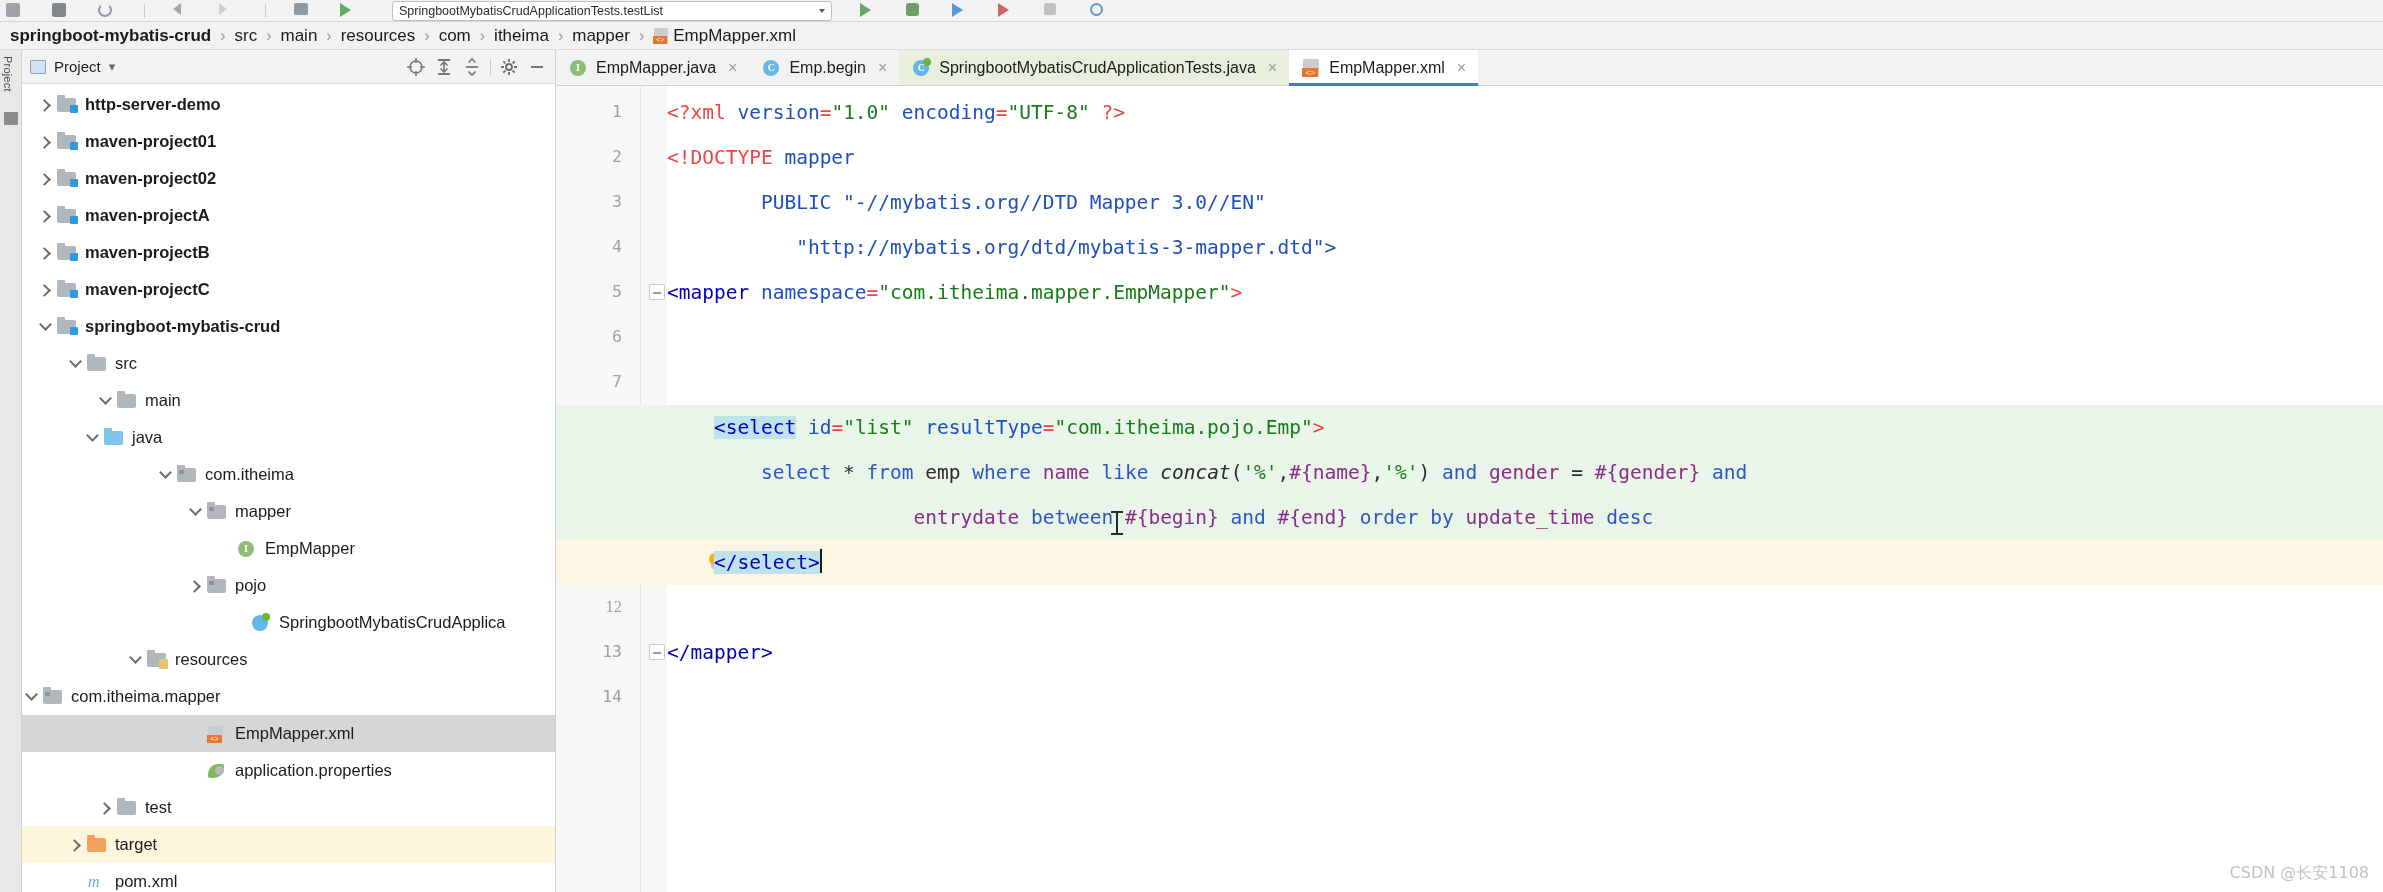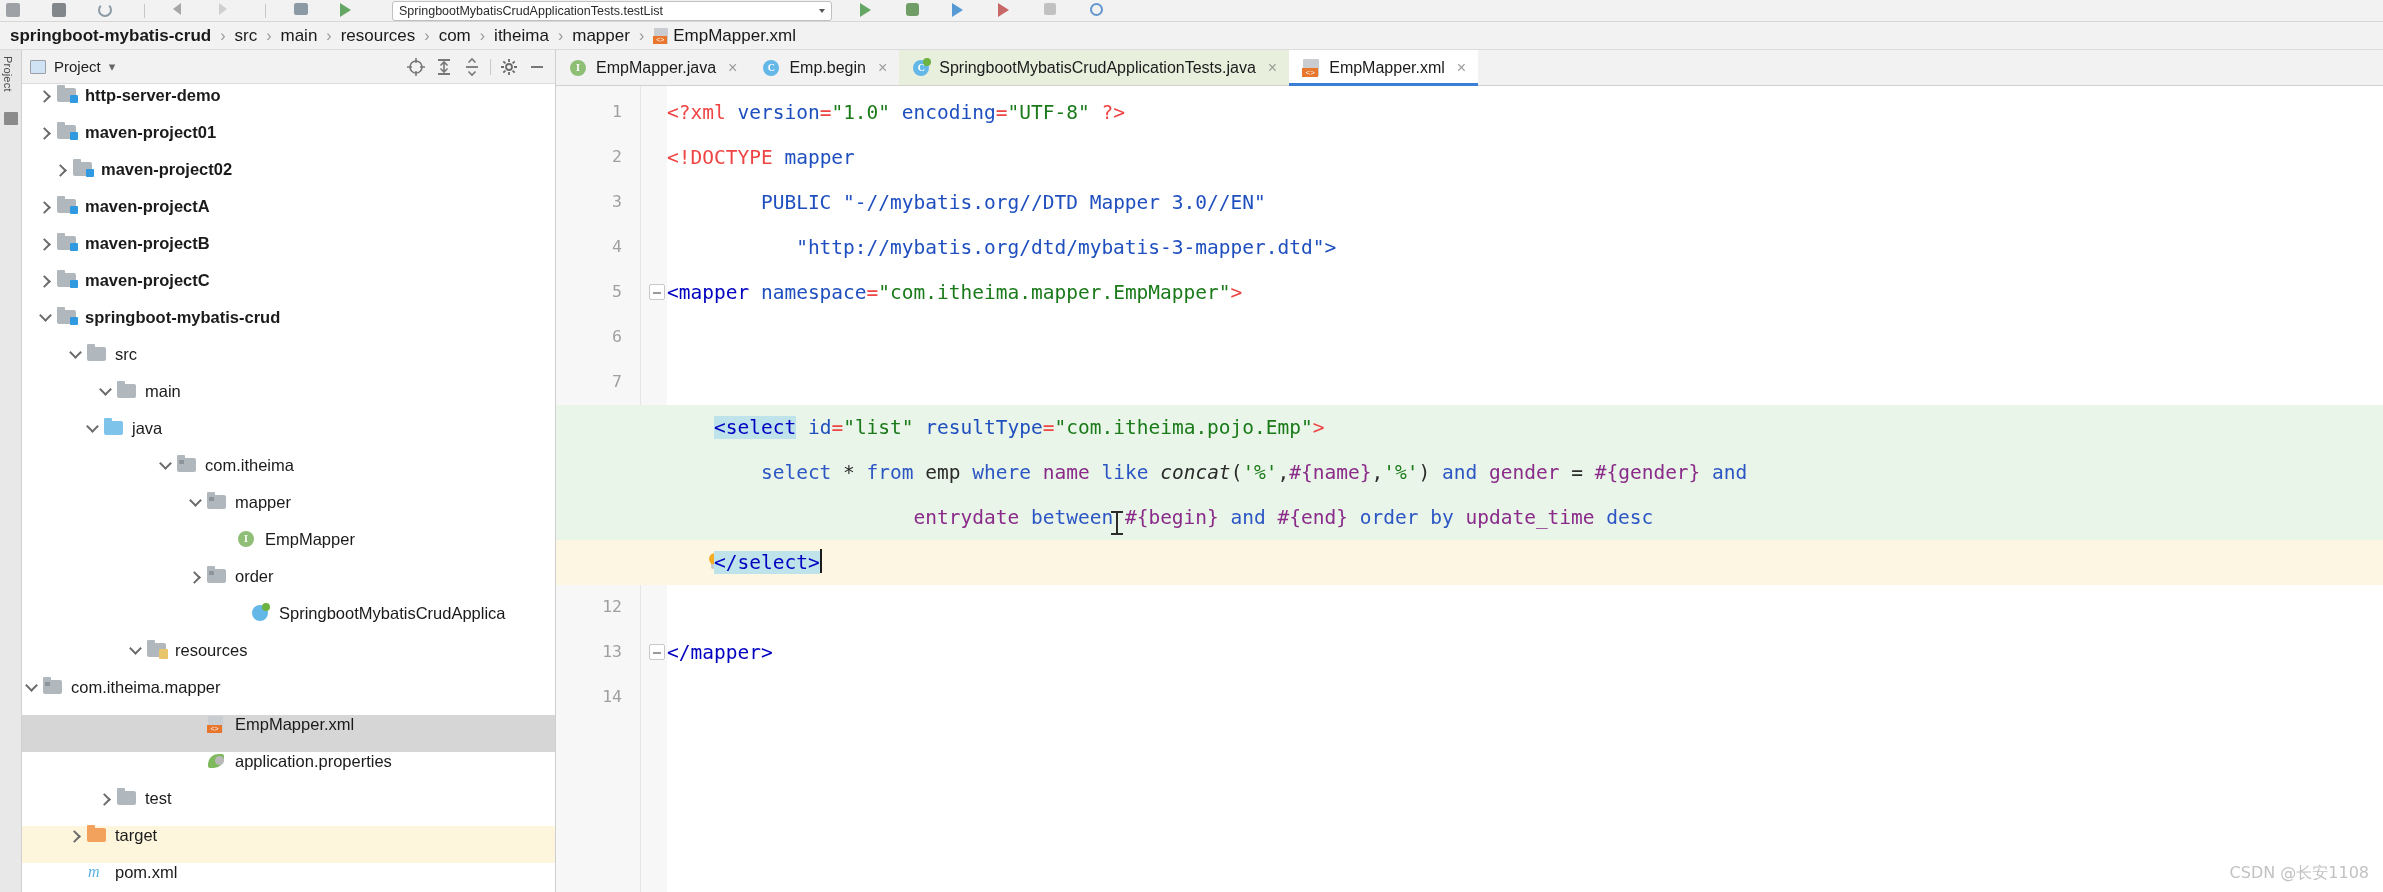--- a/index.html
+++ b/index.html
@@ -67,21 +67,21 @@
     display:flex; align-items:center; padding:0 8px; gap:8px;
   }
   .proj-title { font-size:15px; color:#1d1d1d; }
   .proj-sq { width:16px;height:14px;border:1.6px solid #9aa0a6; background:#cfe3f5; border-radius:1px; }
   .ph-spacer{ flex:1; }
   .ph-ico { width:20px;height:20px; position:relative; opacity:.8; }
   .ph-divider{ width:1px;height:16px;background:#c9c9c9; }
 
   .tree { position:absolute; top:34px; left:0; right:0; bottom:0; overflow:hidden; padding-top:2px; }
   .trow {
-    height:37px; display:flex; 
+    height:37px; display:flex; align-items:center;
     font-size:16.5px; color:#1b1b1b; white-space:nowrap; position:relative;
   }
   .trow.selected { background:#d6d6d6; }
   .trow.highlight { background:#fdf6dd; }
   .trow .bold { font-weight:bold; }
   .twist {
     width:20px; height:20px; flex:none; position:relative;
   }
   .twist.r::after, .twist.d::after {
     content:''; position:absolute; border-right:2px solid #6b6b6b; border-bottom:2px solid #6b6b6b;
@@ -325,21 +325,21 @@
           <span class="bold">http-server-demo</span>
         </div>
         <div class="trow" style="padding-left: 14px;">
           <span class="twist r"></span>
           <span class="ticon">
             <span class="folder"></span>
             <span class="badge-blue"></span>
           </span>
           <span class="bold">maven-project01</span>
         </div>
-        <div class="trow" style="padding-left: 30px;">
+        <div class="trow" style="padding-left: 14px;">
           <span class="twist r"></span>
           <span class="ticon">
             <span class="folder"></span>
             <span class="badge-blue"></span>
           </span>
           <span class="bold">maven-project02</span>
         </div>
         <div class="trow" style="padding-left: 14px;">
           <span class="twist r"></span>
           <span class="ticon">
@@ -415,21 +415,21 @@
             <span class="ic-iface">I</span>
           </span>
           <span>EmpMapper</span>
         </div>
         <div class="trow" style="padding-left: 164px;">
           <span class="twist r"></span>
           <span class="ticon">
             <span class="folder gray"></span>
             <span style="position:absolute;left:3px;top:4px;width:5px;height:4px;background:#8d959b"></span>
           </span>
-          <span>order</span>
+          <span>pojo</span>
         </div>
         <div class="trow" style="padding-left: 164px; margin-left: 44px;">
           <span class="twist"></span>
           <span class="ticon">
             <span class="ic-spring"></span>
           </span>
           <span>SpringbootMybatisCrudApplica</span>
         </div>
         <div class="trow" style="padding-left: 104px;">
           <span class="twist d"></span>
@@ -524,21 +524,21 @@
         <div class="lnum" style="position: absolute; left: 0px; width: 66px; text-align: right; top: 61px;">2</div>
         <div class="lnum" style="position: absolute; left: 0px; width: 66px; text-align: right; top: 106px;">3</div>
         <div class="lnum" style="position: absolute; left: 0px; width: 66px; text-align: right; top: 151px;">4</div>
         <div class="lnum" style="position: absolute; left: 0px; width: 66px; text-align: right; top: 196px;">5</div>
         <div class="lnum" style="position: absolute; left: 0px; width: 66px; text-align: right; top: 241px;">6</div>
         <div class="lnum" style="position: absolute; left: 0px; width: 66px; text-align: right; top: 286px;">7</div>
         <div class="lnum" style="position: absolute; left: 0px; width: 66px; text-align: right; top: 331px;">8</div>
         <div class="lnum" style="position: absolute; left: 0px; width: 66px; text-align: right; top: 376px;">9</div>
         <div class="lnum" style="position: absolute; left: 0px; width: 66px; text-align: right; top: 421px;">10</div>
         <div class="lnum" style="position: absolute; left: 0px; width: 66px; text-align: right; top: 466px;">11</div>
-        <div class="lnum" style="position: absolute; left: 0px; width: 66px; text-align: right; top: 511px;">12</div>
+        <div class="lnum" style="position: absolute; left: 0px; width: 66px; text-align: right; top: 511px; font-family: Liberation Serif, serif;">12</div>
         <div class="lnum" style="position: absolute; left: 0px; width: 66px; text-align: right; top: 556px;">13</div>
         <div class="lnum" style="position: absolute; left: 0px; width: 66px; text-align: right; top: 601px;">14</div>
       </div>
     <div class="foldstrip" id="foldstrip">
         <div class="foldmark" style="top: 198px;"></div>
         <div class="foldmark" style="top: 333px;"></div>
         <div class="foldline" style="top: 364px; height: 45px;"></div>
         <div class="foldline" style="top: 409px; height: 45px;"></div>
         <div class="foldmark" style="top: 468px;"></div>
         <div class="foldmark" style="top: 558px;"></div>

